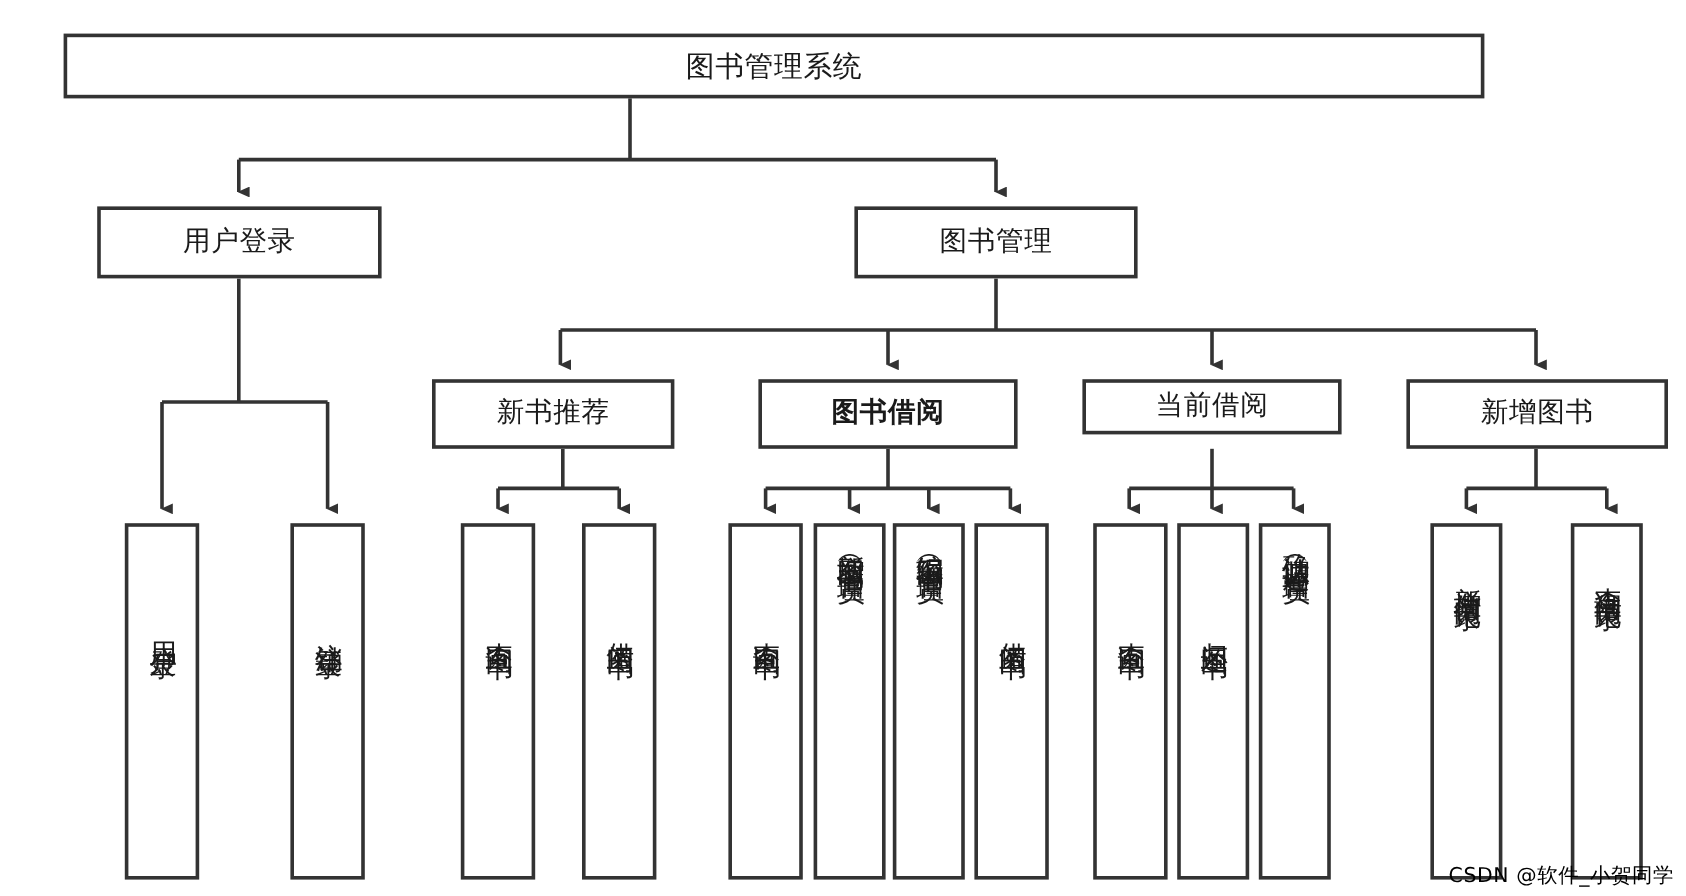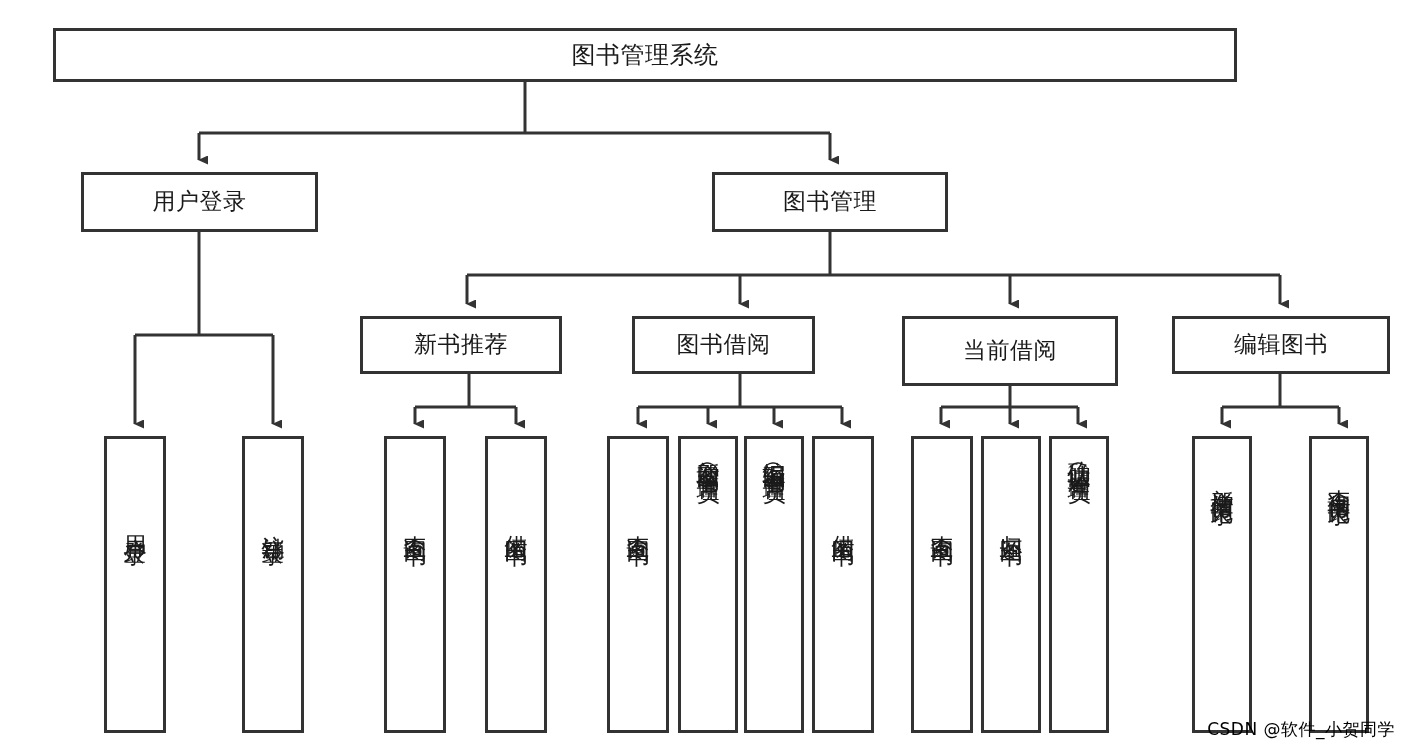--- a/index.html
+++ b/index.html
@@ -138,28 +138,28 @@
   <div class="node h-node" style="left:81px; top:172px; width:237px; height:60px;">
     <span class="node-label">用户登录</span>
   </div>
   <div class="node h-node" style="left:712px; top:172px; width:236px; height:60px;">
     <span class="node-label">图书管理</span>
   </div>
 
   <div class="node h-node" style="left:360px; top:316px; width:202px; height:58px;">
     <span class="node-label">新书推荐</span>
   </div>
-  <div class="node h-node" style="left:632px; top:316px; width:183px; height:58px;">
+  <div class="node h-node" style="left:632px; top:316px; width:216px; height:58px;font-weight:bold;">
     <span class="node-label">图书借阅</span>
   </div>
-  <div class="node h-node" style="left:902px; top:316px; width:216px; height:70px;">
+  <div class="node h-node" style="left:902px; top:316px; width:216px; height:46px;">
     <span class="node-label">当前借阅</span>
   </div>
   <div class="node h-node" style="left:1172px; top:316px; width:218px; height:58px;">
-    <span class="node-label">编辑图书</span>
+    <span class="node-label">新增图书</span>
   </div>
 
   <div class="node v-node" style="left:104px; top:436px; width:62px; height:297px; padding-top:78px;">
     <span class="node-label">用户登录</span>
   </div>
   <div class="node v-node" style="left:242px; top:436px; width:62px; height:297px; padding-top:78px;">
     <span class="node-label">注销登录</span>
   </div>
 
   <div class="node v-node" style="left:384px; top:436px; width:62px; height:297px; padding-top:78px;">

